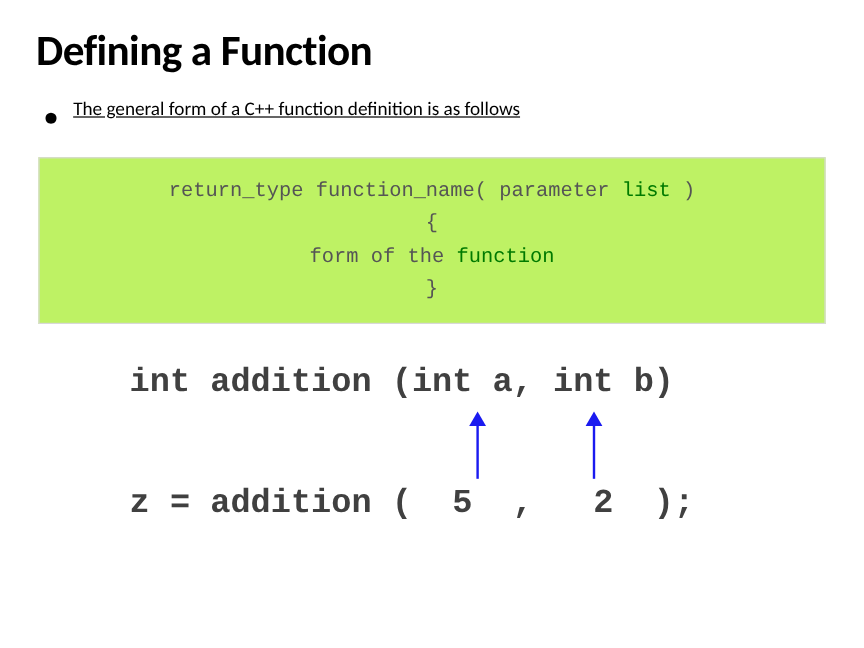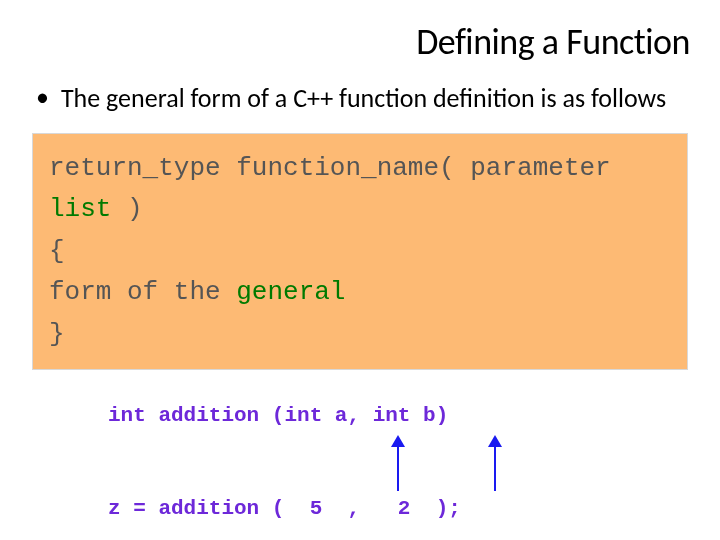--- a/index.html
+++ b/index.html
@@ -11,59 +11,61 @@
     overflow: hidden;
     position: relative;
   }
   .slide {
     width: 100%;
     height: 100%;
     padding: 20px 30px;
   }
   .title {
     font-size: 36px;
-    font-weight: 400;
-    text-align: right;
+    font-weight: 700;
+    text-align: left;
     color: #000;
     margin-bottom: 18px;
     letter-spacing: -0.5px;
   }
   .bullet-row {
     display: flex;
     align-items: flex-start;
     margin-bottom: 18px;
     padding-left: 6px;
   }
   .bullet-dot {
     font-size: 26px;
     line-height: 1.2;
     margin-right: 12px;
     color: #000;
   }
   .bullet-text {
-    font-size: 26px;
+    font-size: 16px;
     line-height: 1.25;
     color: #000;
+    text-decoration: underline;
   }
   .code-box {
-    background: #fdba74;
+    background: #bef264;
     border: 1px solid #d8d8d8;
     padding: 14px 16px;
     font-family: "Consolas", "Courier New", monospace;
-    font-size: 26px;
+    font-size: 17px;
     color: #555;
     line-height: 1.6;
     margin: 0 2px 34px 2px;
+    text-align: center;
   }
   .kw { color: #007a00; }
   .example-area {
     font-family: "Courier New", monospace;
     font-weight: bold;
-    font-size: 21px;
-    color: #6d28d9;
+    font-size: 28px;
+    color: #404040;
     position: relative;
     padding-left: 78px;
   }
   .decl-line {
     white-space: pre;
     margin-bottom: 8px;
   }
   .arrow-row {
     position: relative;
     height: 60px;
@@ -112,21 +114,21 @@
     <span class="bullet-dot">•</span>
     <span class="bullet-text">The general form of a C++ function definition is as follows</span>
   </div>
 
   <div class="code-box">
     <div>
       <span>return_type function_name( parameter </span><span class="kw">list</span><span> )</span>
     </div>
     <div>{</div>
     <div>
-      <span>   form of the </span><span class="kw">general</span>
+      <span>   form of the </span><span class="kw">function</span>
     </div>
     <div>}</div>
   </div>
 
   <div class="example-area">
     <div class="decl-line">int addition (int a, int b)</div>
 
     <div class="arrow-row">
       <div class="arrow arrow1">
         <div class="head"></div><div class="shaft"></div>

